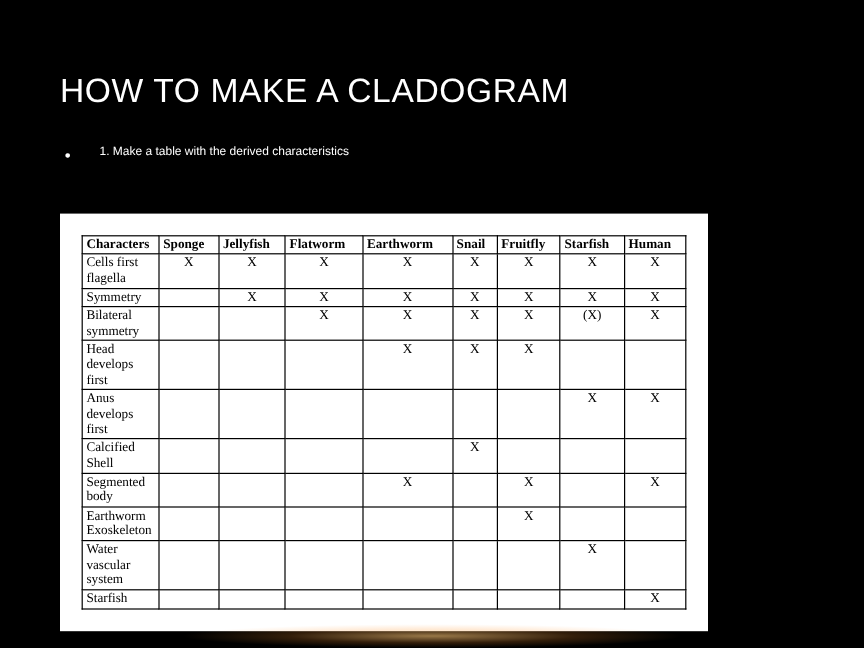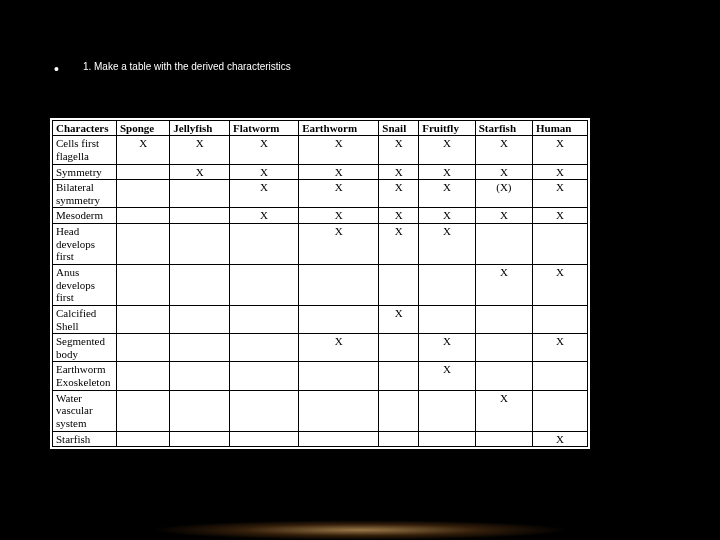--- a/index.html
+++ b/index.html
@@ -35,21 +35,21 @@
   }
   .bullet-text {
     font-size: 10px;
     color: #fff;
     line-height: 1.4;
   }
   .table-wrap {
     background: #fff;
     margin-left: 50px;
     margin-right: 50px;
-    padding: 2px;
+    padding: 18px;
     display: inline-block;
     width: 540px;
   }
   table {
     border-collapse: collapse;
     font-family: "Times New Roman", Times, serif;
     font-size: 11px;
     color: #000;
     width: 100%;
   }
@@ -79,20 +79,21 @@
     background: radial-gradient(ellipse at center, rgba(255,200,120,0.6) 0%, rgba(255,150,50,0.2) 40%, rgba(0,0,0,0) 70%);
     pointer-events: none;
   }
 </style>
 </head>
 <body>
 
 
 
 <div class="slide">
+  <h1 class="title">HOW TO MAKE A CLADOGRAM</h1>
   <div class="bullet-row">
     <span class="bullet">•</span>
     <span class="bullet-text">1. Make a table with the derived characteristics</span>
   </div>
 </div>
 
 <div class="table-wrap">
   <table>
     <thead>
       <tr>
@@ -135,31 +136,20 @@
           <td class="mark"></td>
           <td class="mark"></td>
           <td class="mark">X</td>
           <td class="mark">X</td>
           <td class="mark">X</td>
           <td class="mark">X</td>
           <td class="mark">(X)</td>
           <td class="mark">X</td>
         </tr>
         <tr>
-          <td class="row-label">Mesoderm</td>
-          <td class="mark"></td>
-          <td class="mark"></td>
-          <td class="mark">X</td>
-          <td class="mark">X</td>
-          <td class="mark">X</td>
-          <td class="mark">X</td>
-          <td class="mark">X</td>
-          <td class="mark">X</td>
-        </tr>
-        <tr>
           <td class="row-label">Head develops first</td>
           <td class="mark"></td>
           <td class="mark"></td>
           <td class="mark"></td>
           <td class="mark">X</td>
           <td class="mark">X</td>
           <td class="mark">X</td>
           <td class="mark"></td>
           <td class="mark"></td>
         </tr>

